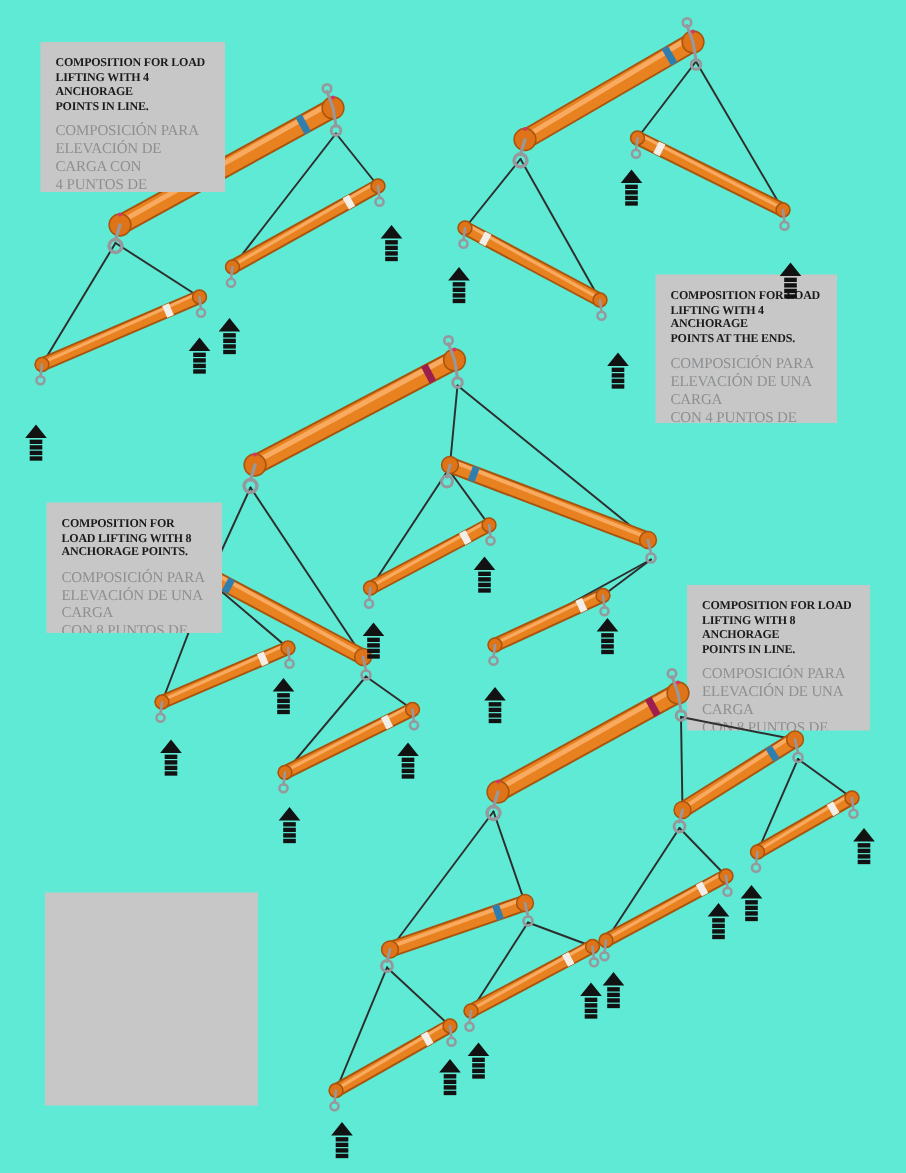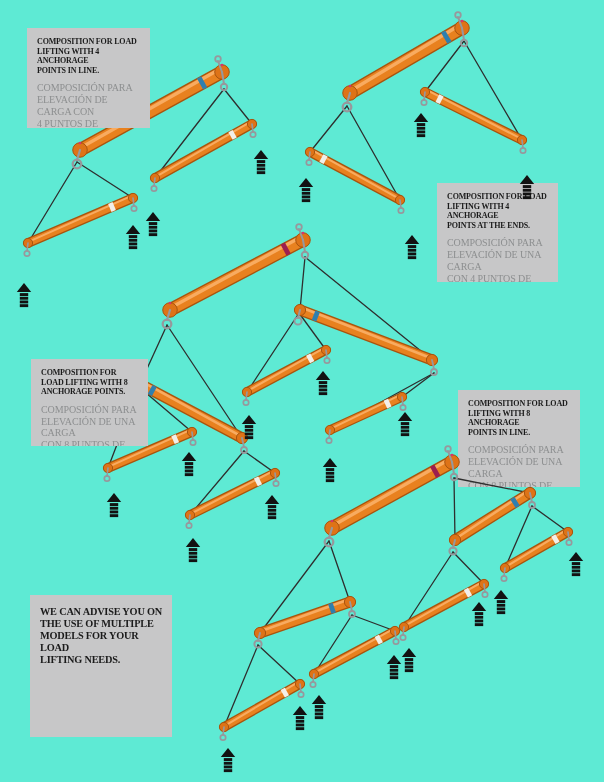--- a/index.html
+++ b/index.html
@@ -30,21 +30,21 @@
     color:#1b1b1b;
   }
   .callout .s{
     font-size:10px;line-height:1.18;
     letter-spacing:-0.1px;
     color:#8d8f90;
     margin-top:7px;
   }
   .c1{left:27px;top:28px;width:123px;height:100px;}
   .c2{left:437px;top:183px;width:121px;height:99px;}
-  .c3{left:31px;top:335px;width:117px;height:87px;margin-top:24px;}
+  .c3{left:31px;top:335px;width:117px;height:87px;}
   .c4{left:458px;top:390px;width:122px;height:97px;}
   .c5{left:30px;top:595px;width:142px;height:142px;padding-top:11px;}
   .c5 .t{font-size:10.3px;line-height:1.16;letter-spacing:-0.2px;}
   .c5 .s{font-size:10.1px;line-height:1.16;margin-top:8px;}
 </style>
 </head>
 <body>
 
 <div class="page">
 
@@ -293,24 +293,20 @@
     <p class="t">COMPOSITION FOR LOAD
 LIFTING WITH 8 ANCHORAGE
 POINTS IN LINE.</p>
     <p class="s">COMPOSICIÓN PARA
 ELEVACIÓN DE UNA CARGA
 CON 8 PUNTOS DE ANCLAJE
 EN LÍNEA.</p>
   </div>
 
   <div class="callout c5">
-    <p class="t">WE CAN ADVISE YOU ON
-THE USE OF MULTIPLE
-MODELS FOR YOUR LOAD
-LIFTING NEEDS.</p>
   </div>
 
   <svg id="figOver" class="fig" viewBox="0 0 604 782">
       <g fill="#121212">
         <use href="#arrowGlyph" transform="translate(24,283)"></use>
         <use href="#arrowGlyph" transform="translate(133,225)"></use>
         <use href="#arrowGlyph" transform="translate(153,212)"></use>
         <use href="#arrowGlyph" transform="translate(261,150)"></use>
       </g>
       <g fill="#121212">

